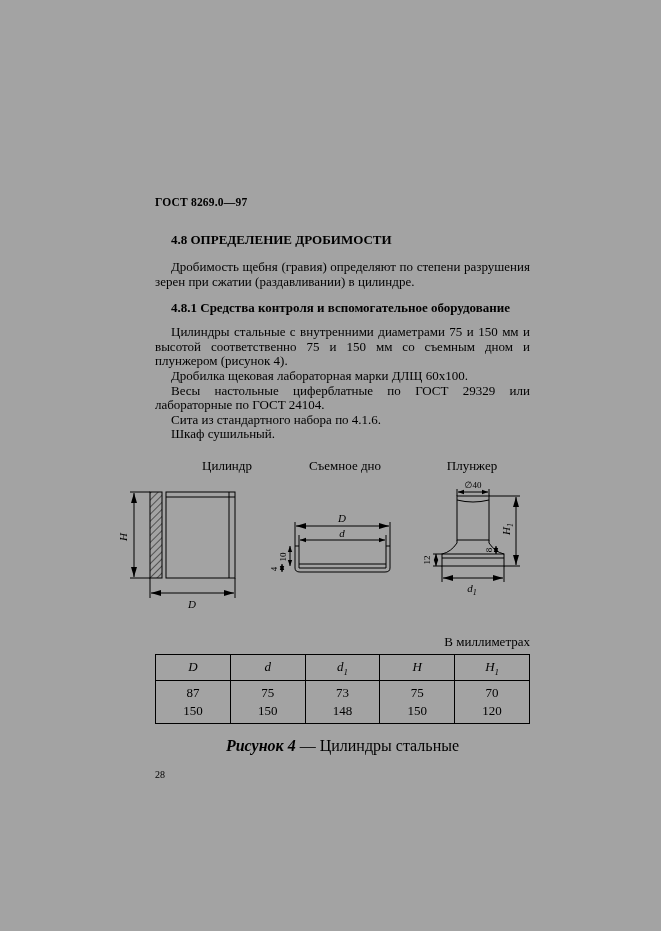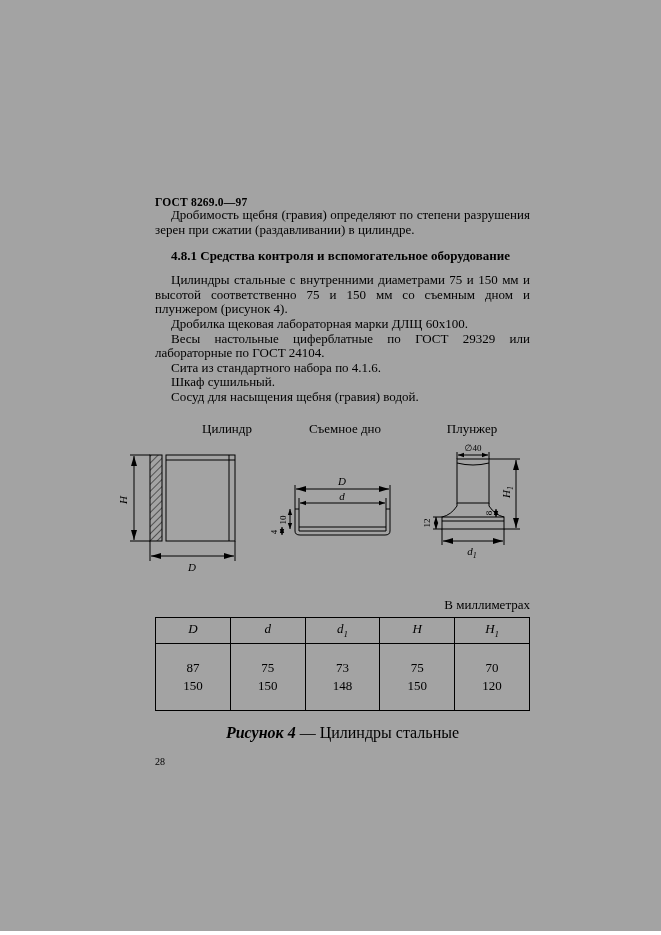--- a/index.html
+++ b/index.html
@@ -10,50 +10,50 @@
   .sec-title{font-size:13px;font-weight:bold;margin:24px 0 12px 0;text-indent:16px;}
   .sub-title{font-size:13px;font-weight:bold;margin:11px 0 9px 0;text-indent:16px;}
   .body-p{font-size:13px;line-height:14.6px;text-align:justify;text-indent:16px;margin:0;}
   .fig-wrap{position:relative;margin-top:16px;height:176px;}
   .fig-label{position:absolute;top:0;font-size:13px;transform:translateX(-50%);white-space:nowrap;}
   .drawing{position:absolute;left:-35px;top:22px;}
   .units{font-size:13px;text-align:right;margin:0 0 4px 0;}
   table.dims{width:375px;border-collapse:collapse;table-layout:fixed;}
   table.dims th,table.dims td{border:1px solid #000;text-align:center;}
   table.dims th{height:23px;font-weight:normal;font-style:italic;font-size:13px;}
-  table.dims td{height:42px;vertical-align:middle;font-size:13px;padding:12px 0;}
+  table.dims td{height:42px;vertical-align:middle;font-size:13px;padding:0 0;}
   table.dims td div{line-height:18px;}
   sub{font-size:9px;}
   .caption{text-align:center;margin-top:13px;font-size:16px;}
   .cap-label{font-weight:bold;font-style:italic;}
   .cap-title{font-style:normal;}
   .page-num{margin-top:14px;font-size:10px;}
   svg text{fill:#000;}
   .dimL{font-family:"Liberation Serif",serif;font-style:italic;font-size:11px;}
   .dimN{font-family:"Liberation Serif",serif;font-size:9px;}
 </style>
 </head>
 <body>
 
 <div class="page">
   <div class="content">
 
     <div class="doc-number">ГОСТ 8269.0—97</div>
 
+    <div class="sec-title">4.8 ОПРЕДЕЛЕНИЕ ДРОБИМОСТИ</div>
 
     <p class="body-p">Дробимость щебня (гравия) определяют по степени разрушения зерен при сжатии (раздавливании) в цилиндре.</p>
 
     <div class="sub-title">4.8.1 Средства контроля и вспомогательное оборудование</div>
 
     <p class="body-p">Цилиндры стальные с внутренними диаметрами 75 и 150 мм и высотой соответственно 75 и 150 мм со съемным дном и плунжером (рисунок 4).</p>
     <p class="body-p">Дробилка щековая лабораторная марки ДЛЩ 60х100.</p>
     <p class="body-p">Весы настольные циферблатные по ГОСТ 29329 или лабораторные по ГОСТ 24104.</p>
     <p class="body-p">Сита из стандартного набора по 4.1.6.</p>
     <p class="body-p">Шкаф сушильный.</p>
-    <p class="body-p">Сосуд для насыщения щебня (гравия) водой.</p>
 
     <div class="fig-wrap">
       <span class="fig-label" style="left:72px">Цилиндр</span>
       <span class="fig-label" style="left:190px">Съемное дно</span>
       <span class="fig-label" style="left:317px">Плунжер</span>
 
       <svg class="drawing" width="410" height="150" viewBox="0 0 410 150">
         <defs>
           <pattern id="hatch" width="5" height="5" patternUnits="userSpaceOnUse" patternTransform="rotate(45)">
             <line x1="0" y1="0" x2="0" y2="5" stroke="#000" stroke-width="1"></line>

